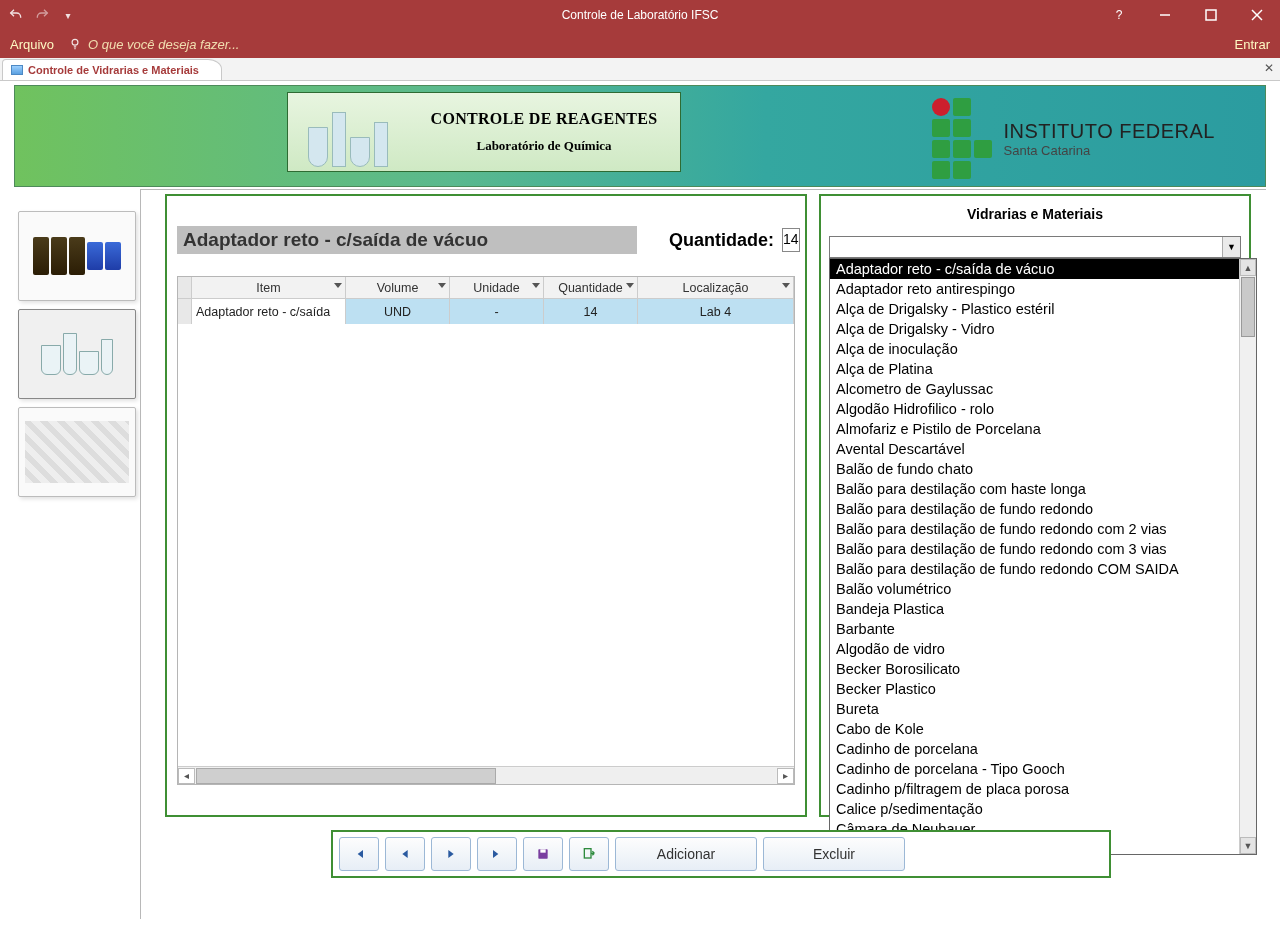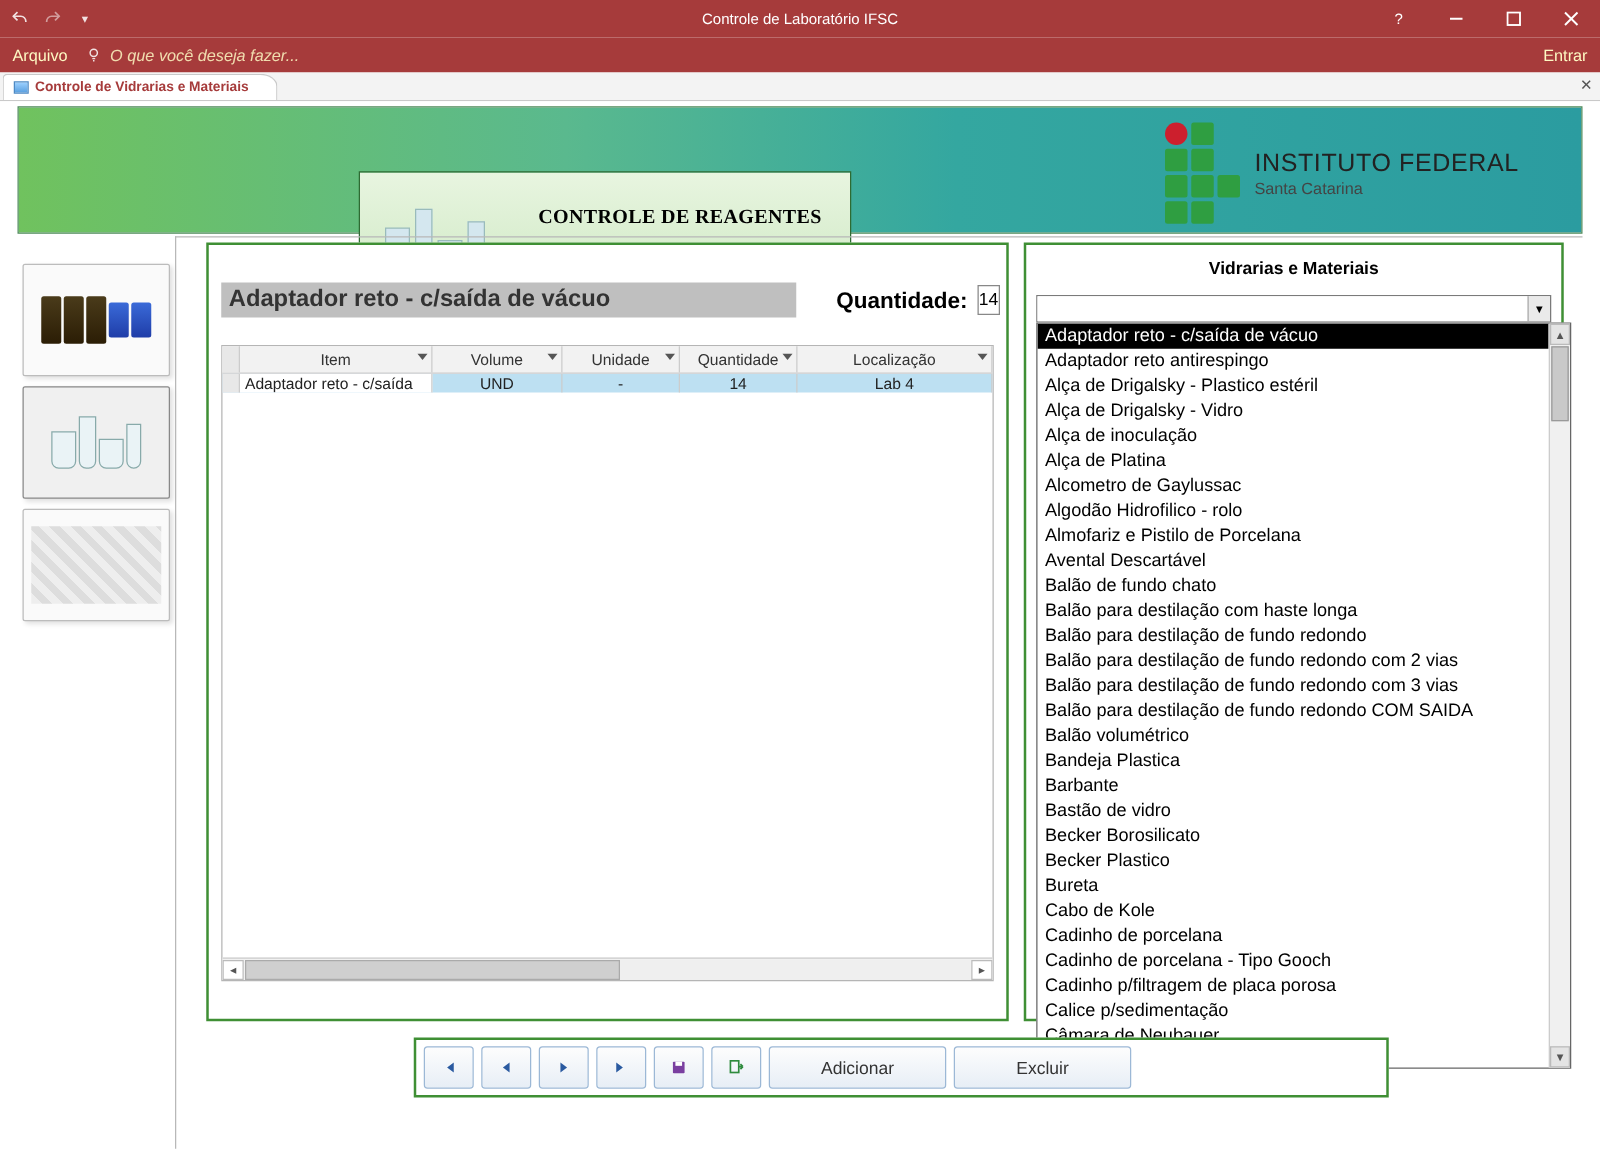--- a/index.html
+++ b/index.html
@@ -18,21 +18,21 @@
   .bulb { width:14px; height:14px; }
 
   .tabstrip { height: 23px; background: #f3f3f3; border-bottom:1px solid #c9c9c9; display:flex; align-items:flex-end; padding-left:2px; position:relative;}
   .doctab { background:#fff; border:1px solid #c9c9c9; border-bottom:none; border-top-left-radius:4px; border-top-right-radius:14px 10px; padding:2px 22px 2px 8px; font-size:11px; color:#a63b3b; font-weight:600; display:flex; align-items:center; gap:5px; height:21px;}
   .doctab .formicon { width:12px; height:10px; background: linear-gradient(#9cd0ff,#5aa0e0); border:1px solid #4d89c4;}
   .closex { position:absolute; right:6px; top:3px; font-size:12px; color:#555; cursor:pointer;}
 
   .workspace { position: relative; height: calc(931px - 30px - 28px - 23px); background:#fff; }
 
   .banner { position:absolute; left:14px; right:14px; top:4px; height:102px; background: linear-gradient(90deg,#70c25e 0%, #5ab98e 35%, #34a7a0 60%, #2b9ca0 100%); border:1px solid #4d8a5a;}
-  .banner .redblock { position:absolute; left:272px; top:6px; width:394px; height:100px; border:1px solid #2e6b33; background: linear-gradient(#e8f5e0,#cfe9c4); display:flex; align-items:center;margin-top:45px; }
+  .banner .redblock { position:absolute; left:272px; top:6px; width:394px; height:80px; border:1px solid #2e6b33; background: linear-gradient(#e8f5e0,#cfe9c4); display:flex; align-items:center; }
   .banner .flasks { width:100px; height:70px; margin-left:20px; display:flex; align-items:flex-end; gap:4px;}
   .banner .flask { width:20px; height:40px; background:#d4e7ef; border:1px solid #9bb; border-radius:0 0 10px 10px; position:relative;}
   .banner .flask2 { width:14px; height:55px; background:#d4e7ef; border:1px solid #9bb;}
   .banner .btxt { flex:1; text-align:center; font-family:"Times New Roman",serif; }
   .banner .btxt h1 { font-size:16px; font-weight:bold; letter-spacing:.3px; margin-bottom:10px;}
   .banner .btxt h2 { font-size:13px; font-weight:bold;}
   .banner .ifsc { position:absolute; right:50px; top:12px; display:flex; align-items:center; gap:12px;}
   .ifsc-grid { display:grid; grid-template-columns:repeat(3,18px); grid-template-rows:repeat(4,18px); gap:3px;}
   .ifsc-grid span { background:#2f9e41; border-radius:2px;}
   .ifsc-grid span.red { background:#cc1f2d; border-radius:50%; }
@@ -58,21 +58,21 @@
   .itemtitle { flex:0 0 460px; height:28px; background:#bfbfbf; font-size:19px; font-weight:600; color:#333; display:flex; align-items:center; padding-left:6px;}
   .qtylabel { font-size:18px; font-weight:600;margin-left:24px;}
   .qtybox { width:44px; height:24px; border:1px solid #888; text-align:center; font-size:14px; padding-top:2px;}
 
   .grid { position:absolute; left:10px; top:80px; right:10px; bottom:30px; border:1px solid #b5b5b5; background:#fff;}
   .gridhead { display:flex; height:22px; background:#f2f2f2; border-bottom:1px solid #ccc;}
   .gh { border-right:1px solid #ccc; display:flex; align-items:center; justify-content:center; font-size:12.5px; color:#333; position:relative;}
   .gh .dd { position:absolute; right:3px; top:6px; width:0;height:0;border-left:4px solid transparent;border-right:4px solid transparent;border-top:5px solid #555;}
   .ghsel { width:14px; background:#e8e8e8;}
   .gh1{flex:0 0 154px;} .gh2{flex:0 0 104px;} .gh3{flex:0 0 94px;} .gh4{flex:0 0 94px;} .gh5{flex:1;}
-  .gridrow { display:flex; height:15px; background:#bde0f2;}
+  .gridrow { display:flex; height:25px; background:#bde0f2;}
   .gc { border-right:1px solid #ccc; display:flex; align-items:center; justify-content:center; font-size:12.5px; color:#222; overflow:hidden; white-space:nowrap;}
   .gc.first { justify-content:flex-start; padding-left:4px; background:#fff;}
   .gcsel{width:14px;background:#e8e8e8;}
   .gridbody { height: calc(100% - 22px - 18px); overflow:hidden;}
   .hscroll { height:18px; background:#f1f1f1; border-top:1px solid #ccc; display:flex; align-items:center;}
   .hsbtn { width:17px; height:16px; border:1px solid #bbb; background:#fff; display:flex; align-items:center; justify-content:center; font-size:10px; color:#555; cursor:pointer;}
   .hstrk { flex:1; margin:0 1px; height:16px; background:#efefef; position:relative;}
   .hsth { position:absolute; left:0; top:0; height:100%; width:300px; background:#cfcfcf; border:1px solid #aaa;}
 
   .rp-title { text-align:center; font-weight:600; font-size:14px; margin-top:10px;}
@@ -288,21 +288,21 @@
             <div>Avental Descartável</div>
             <div>Balão de fundo chato</div>
             <div>Balão para destilação com haste longa</div>
             <div>Balão para destilação de fundo redondo</div>
             <div>Balão para destilação de fundo redondo com 2 vias</div>
             <div>Balão para destilação de fundo redondo com 3 vias</div>
             <div>Balão para destilação de fundo redondo COM SAIDA</div>
             <div>Balão volumétrico</div>
             <div>Bandeja Plastica</div>
             <div>Barbante</div>
-            <div>Bastão de vidro</div>
+            <div>Algodão de vidro</div>
             <div>Becker Borosilicato</div>
             <div>Becker Plastico</div>
             <div>Bureta</div>
             <div>Cabo de Kole</div>
             <div>Cadinho de porcelana</div>
             <div>Cadinho de porcelana - Tipo Gooch</div>
             <div>Cadinho p/filtragem de placa porosa</div>
             <div>Calice p/sedimentação</div>
             <div>Câmara de Neubauer</div>
             <div>Capsula de porcelana</div>

